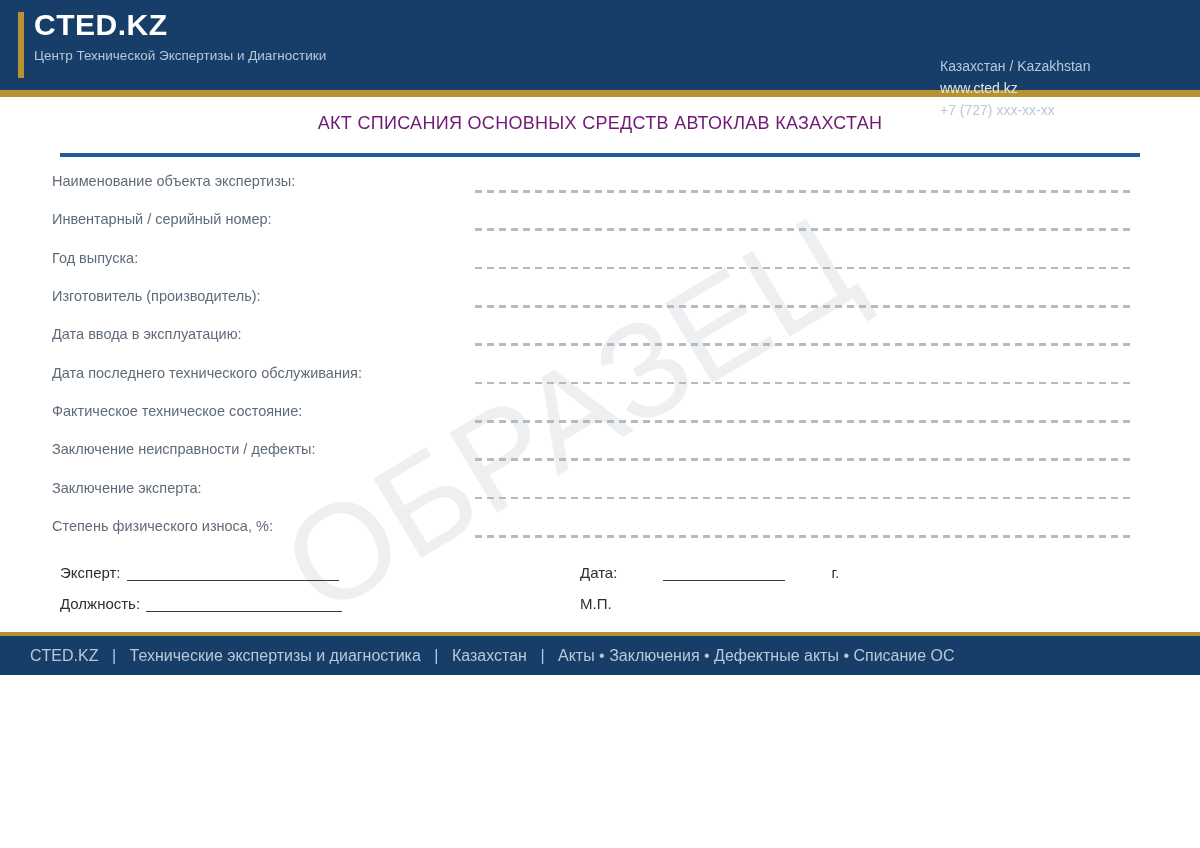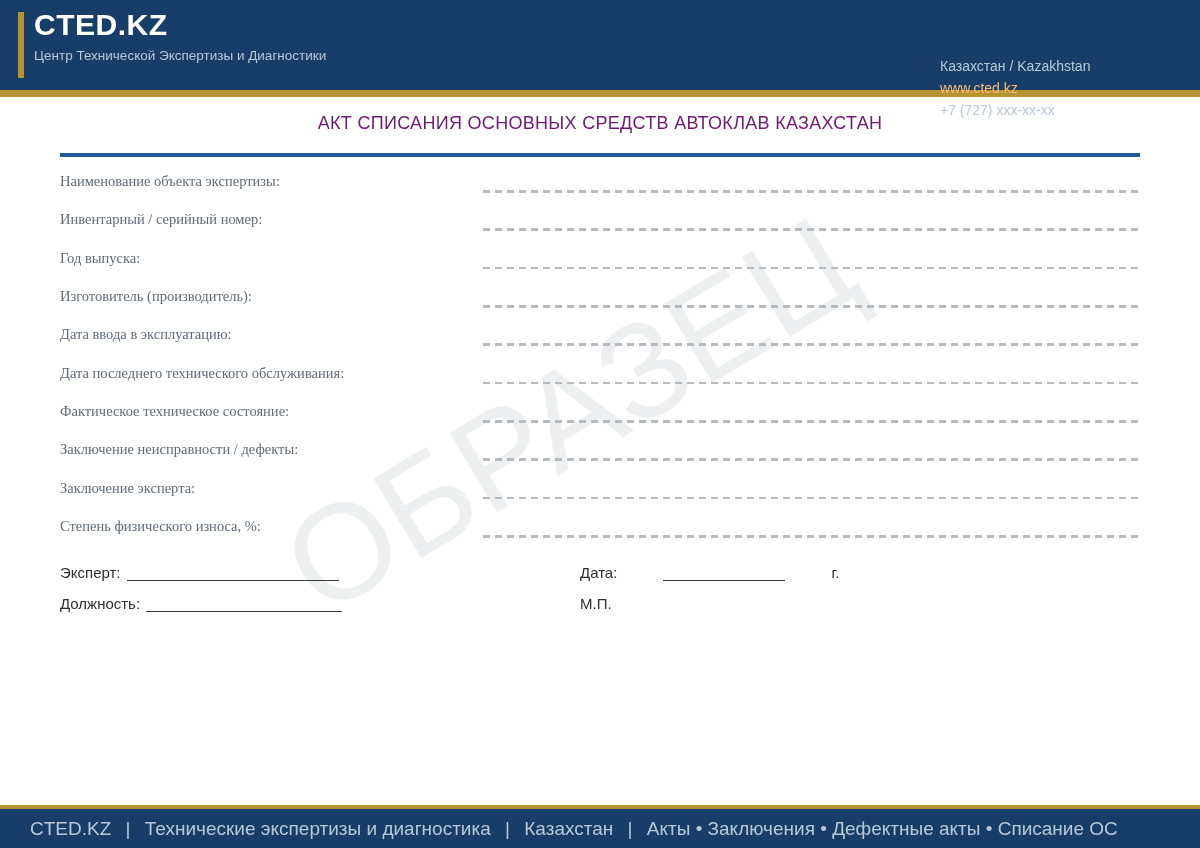--- a/index.html
+++ b/index.html
@@ -1,32 +1,32 @@
 <!DOCTYPE html>
 <html lang="ru"><head>
 <meta charset="utf-8">
 <style>
   html,body{margin:0;padding:0;background:#ffffff;}
   body{font-family:"Liberation Sans","DejaVu Sans",sans-serif;}
-  .page{position:relative;width:1200px;height:848px;background:#ffffff;overflow:hidden;}
+  .page{position:relative;width:1200px;height:675px;background:#ffffff;overflow:hidden;}
 
   
   .header{position:absolute;top:0;left:0;width:1200px;height:90px;background:#163e68;border-bottom:7px solid #b69330;box-sizing:content-box;}
   .logo-accent{position:absolute;left:18px;top:12px;width:6px;height:66px;background:#b69330;}
   .brand{position:absolute;left:34px;top:8px;color:#ffffff;font-size:30px;font-weight:600;letter-spacing:0.5px;line-height:34px;}
   .brand-sub{position:absolute;left:34px;top:47px;color:#b9c8d8;font-size:13.5px;line-height:17px;}
   .header-contacts{position:absolute;left:940px;top:15px;font-size:14px;line-height:22px;color:#b9c8d8;margin-top:40px;}
-  .header-contacts .site{color:#fdba74;cursor:pointer;}
+  .header-contacts .site{color:#e5e5e5;cursor:pointer;}
 
   
   .doc-title{position:absolute;left:0;top:113px;width:1200px;text-align:center;color:#701a75;font-size:18px;font-weight:500;letter-spacing:0.3px;}
   .title-rule{position:absolute;left:60px;top:153px;width:1080px;height:4px;background:#1e5c9a;}
 
   
-  .form{position:absolute;left:60px;top:173px;width:1080px;z-index:2;font-family:Liberation Serif, serif;}
+  .form{position:absolute;left:52px;top:173px;width:1080px;z-index:2;}
   .form-row{position:relative;height:38.35px;}
   .field-label{position:absolute;left:0;top:0;font-size:14.5px;color:#5f6b78;line-height:17px;}
   .field-line{position:absolute;left:423px;right:0;top:17px;height:2.5px;
     background-image:repeating-linear-gradient(to right,#b4bac0 0px,#b4bac0 7px,transparent 7px,transparent 12px);}
 
   
   .watermark{position:absolute;left:230px;top:345px;width:680px;height:140px;z-index:1;
     font-size:135px;line-height:140px;text-align:center;font-weight:400;color:rgba(130,140,150,0.14);
     transform:rotate(-31deg);white-space:nowrap;pointer-events:none;}
 
@@ -35,21 +35,21 @@
   .sig-row{position:relative;height:31px;}
   .sig-left{position:absolute;left:0;top:2px;display:flex;align-items:flex-end;}
   .sig-right{position:absolute;left:520px;top:2px;display:flex;align-items:flex-end;gap:40px;}
   .sig-line{display:inline-block;border-bottom:1.5px solid #3a3a3a;height:15px;margin-left:6px;}
   .line-expert{width:212px;}
   .line-position{width:196px;}
   .line-date{width:122px;margin-right:6px;}
 
   
   .footer{position:absolute;left:0;bottom:0;width:1200px;height:39px;background:#163e68;border-top:4px solid #b69330;box-sizing:content-box;}
-  .footer-text{position:absolute;left:30px;top:0;height:39px;line-height:39px;color:#b9c8d8;font-size:19px;white-space:nowrap;}
+  .footer-text{position:absolute;left:30px;top:0;height:39px;line-height:39px;color:#b9c8d8;font-size:16px;white-space:nowrap;}
   .footer-sep{margin:0 9px;color:#b9c8d8;}
 </style>
 </head>
 <body>
 
 <div class="page">
 
   <div class="header">
     <div class="logo-accent"></div>
     <div class="brand">CTED.KZ</div>

